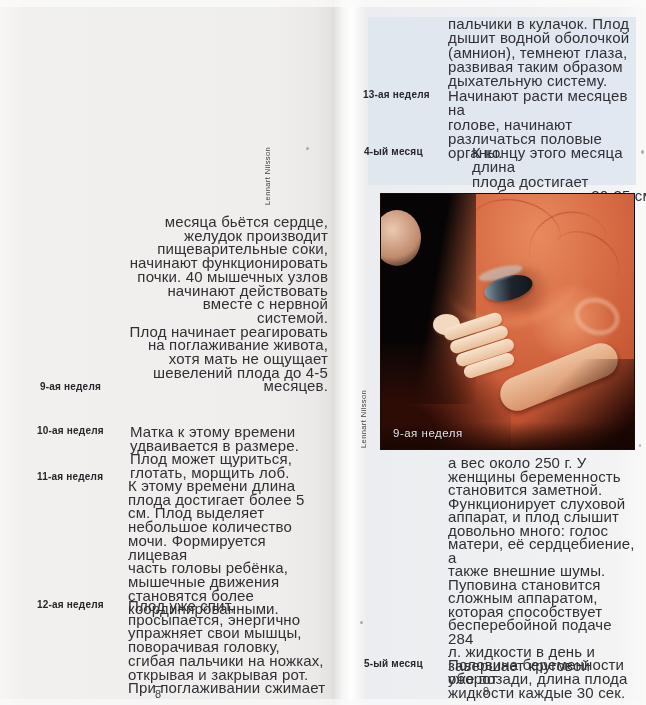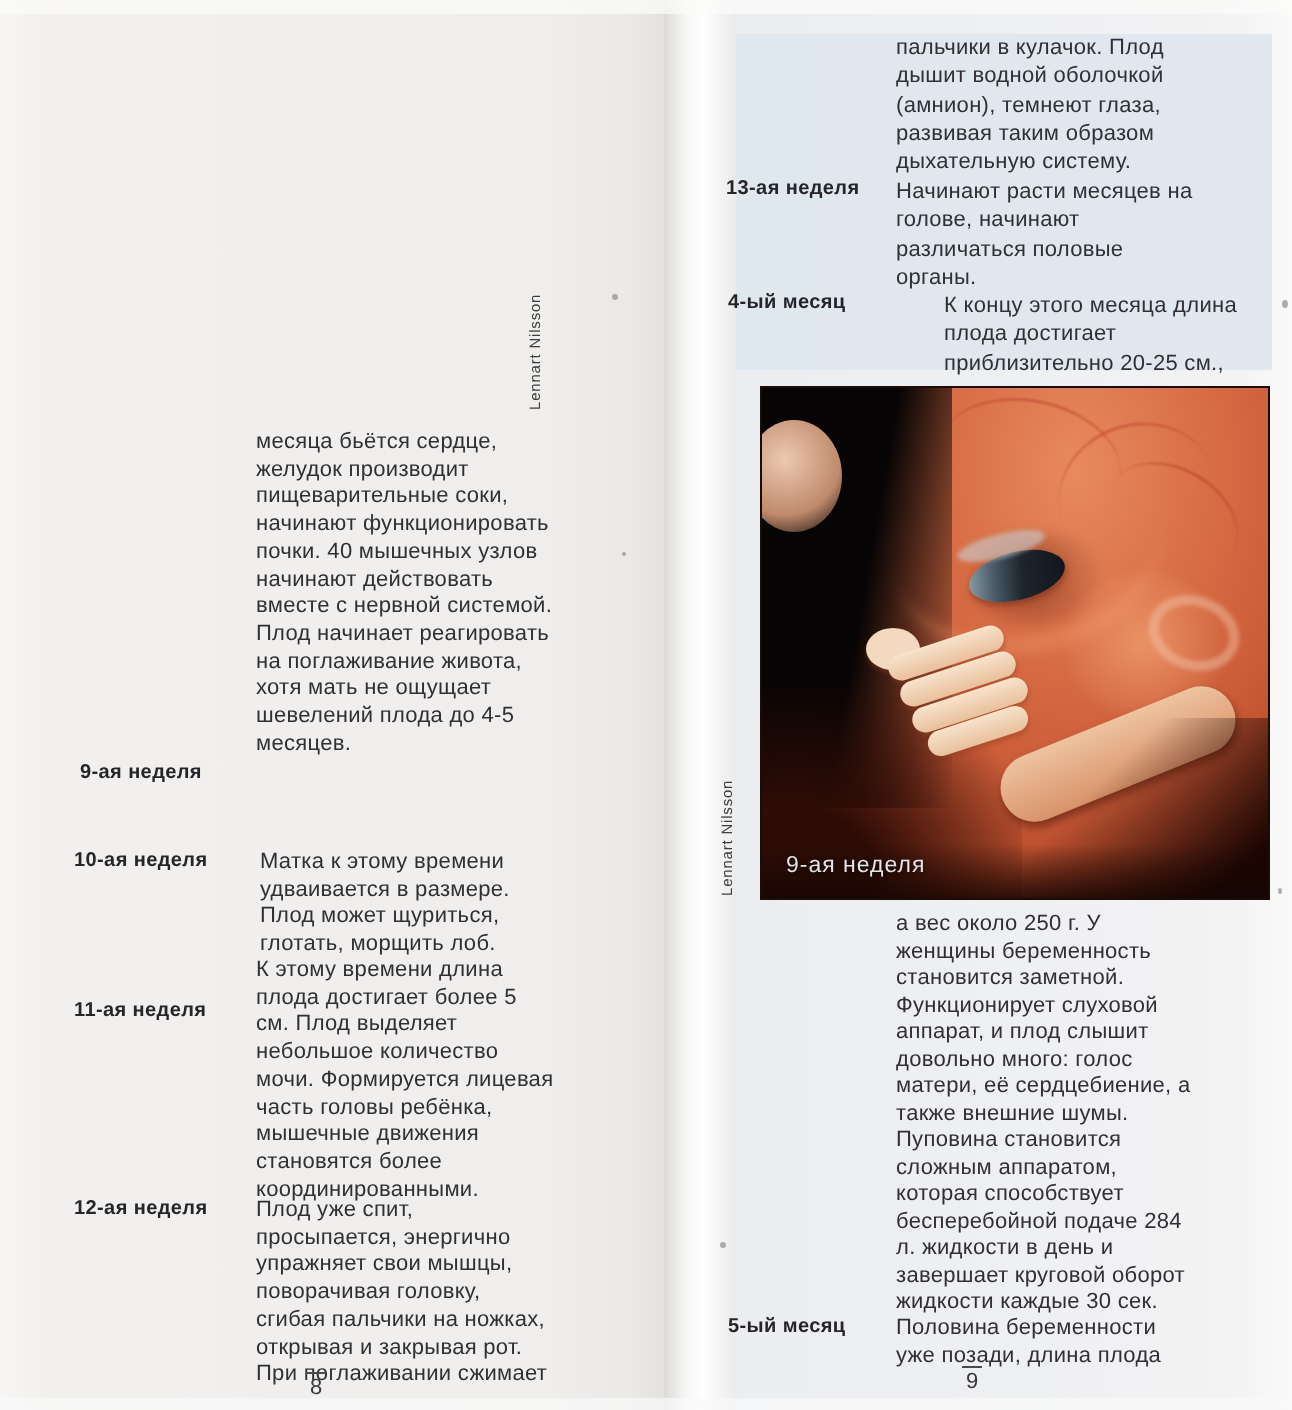--- a/index.html
+++ b/index.html
@@ -15,21 +15,21 @@
     background:linear-gradient(90deg,#f7f6f4 0%,#f1f0ee 7%,#efeeec 82%,#eae9e7 95%,#e3e2e0 100%);}
   .gutter{left:332px;top:0;width:36px;height:705px;
     background:linear-gradient(90deg,#dcdbd8 0%,#f6f6f5 30%,#ffffff 55%,#f4f4f4 78%,#eaebec 100%);}
   .page-right-bg{left:368px;top:0;width:278px;height:705px;
     background:linear-gradient(90deg,#ecedf0 0%,#eff0f2 55%,#f3f3f4 90%,#fafaf9 100%);}
   .blue-panel{left:368px;top:17px;width:268px;height:168px;background:#dde5ef;opacity:.85;}
   .top-strip{left:0;top:0;width:646px;height:7px;background:rgba(251,251,250,.75);}
   .bottom-strip{left:0;top:699px;width:646px;height:6px;background:rgba(250,250,249,.7);}
 
   
-  .body-text{font-size:11px;color:#303034;letter-spacing:.15px;white-space:pre-line;}
+  .body-text{font-size:15px;color:#303034;letter-spacing:.15px;white-space:pre-line;}
   .lh-left{line-height:13.7px;}
   .lh-right{line-height:14.3px;}
   .lh-rb{line-height:13.5px;}
   .entry-label{font-size:10px;font-weight:700;color:#26262a;letter-spacing:.2px;white-space:nowrap;}
   .pagenum{font-size:11px;color:#3a3a3e;border-top:1px solid #4a4a4e;padding:1px 2px 0 2px;}
   .credit{font-size:7.5px;color:#3c3c3c;letter-spacing:.4px;
     writing-mode:vertical-rl;transform:rotate(180deg);white-space:nowrap;}
   .photo-label{font-size:11.5px;color:#e3e4e6;letter-spacing:.5px;text-shadow:0 0 2px rgba(0,0,0,.6);}
 
   
@@ -106,42 +106,42 @@
 
   <div class="abs page-left-bg"></div>
   <div class="abs gutter"></div>
   <div class="abs page-right-bg"></div>
   <div class="abs blue-panel"></div>
   <div class="abs top-strip"></div>
   <div class="abs bottom-strip"></div>
 
   <div class="abs credit" style="left:263px;top:133px;height:72px;">Lennart Nilsson</div>
 
-  <div class="abs body-text lh-left" style="left:128px;top:215px;width:200px;">месяца бьётся сердце,
+  <div class="abs body-text lh-left" style="left:128px;top:215px;width:200px;text-align:right;">месяца бьётся сердце,
 желудок производит
 пищеварительные соки,
 начинают функционировать
 почки. 40 мышечных узлов
 начинают действовать
 вместе с нервной системой.
 Плод начинает реагировать
 на поглаживание живота,
 хотя мать не ощущает
 шевелений плода до 4-5
 месяцев.</div>
 
   <div class="abs entry-label" style="left:40px;top:381px;">9-ая неделя</div>
 
   <div class="abs entry-label" style="left:37px;top:425px;">10-ая неделя</div>
   <div class="abs body-text lh-left" style="left:130px;top:425px;width:200px;">Матка к этому времени
 удваивается в размере.
 Плод может щуриться,
 глотать, морщить лоб.</div>
 
-  <div class="abs entry-label" style="left:37px;top:500px;">11-ая неделя</div>
+  <div class="abs entry-label" style="left:37px;top:471px;">11-ая неделя</div>
   <div class="abs body-text lh-left" style="left:128px;top:479px;width:200px;">К этому времени длина
 плода достигает более 5
 см.  Плод выделяет
 небольшое количество
 мочи. Формируется лицевая
 часть головы ребёнка,
 мышечные движения
 становятся более
 координированными.</div>
 

